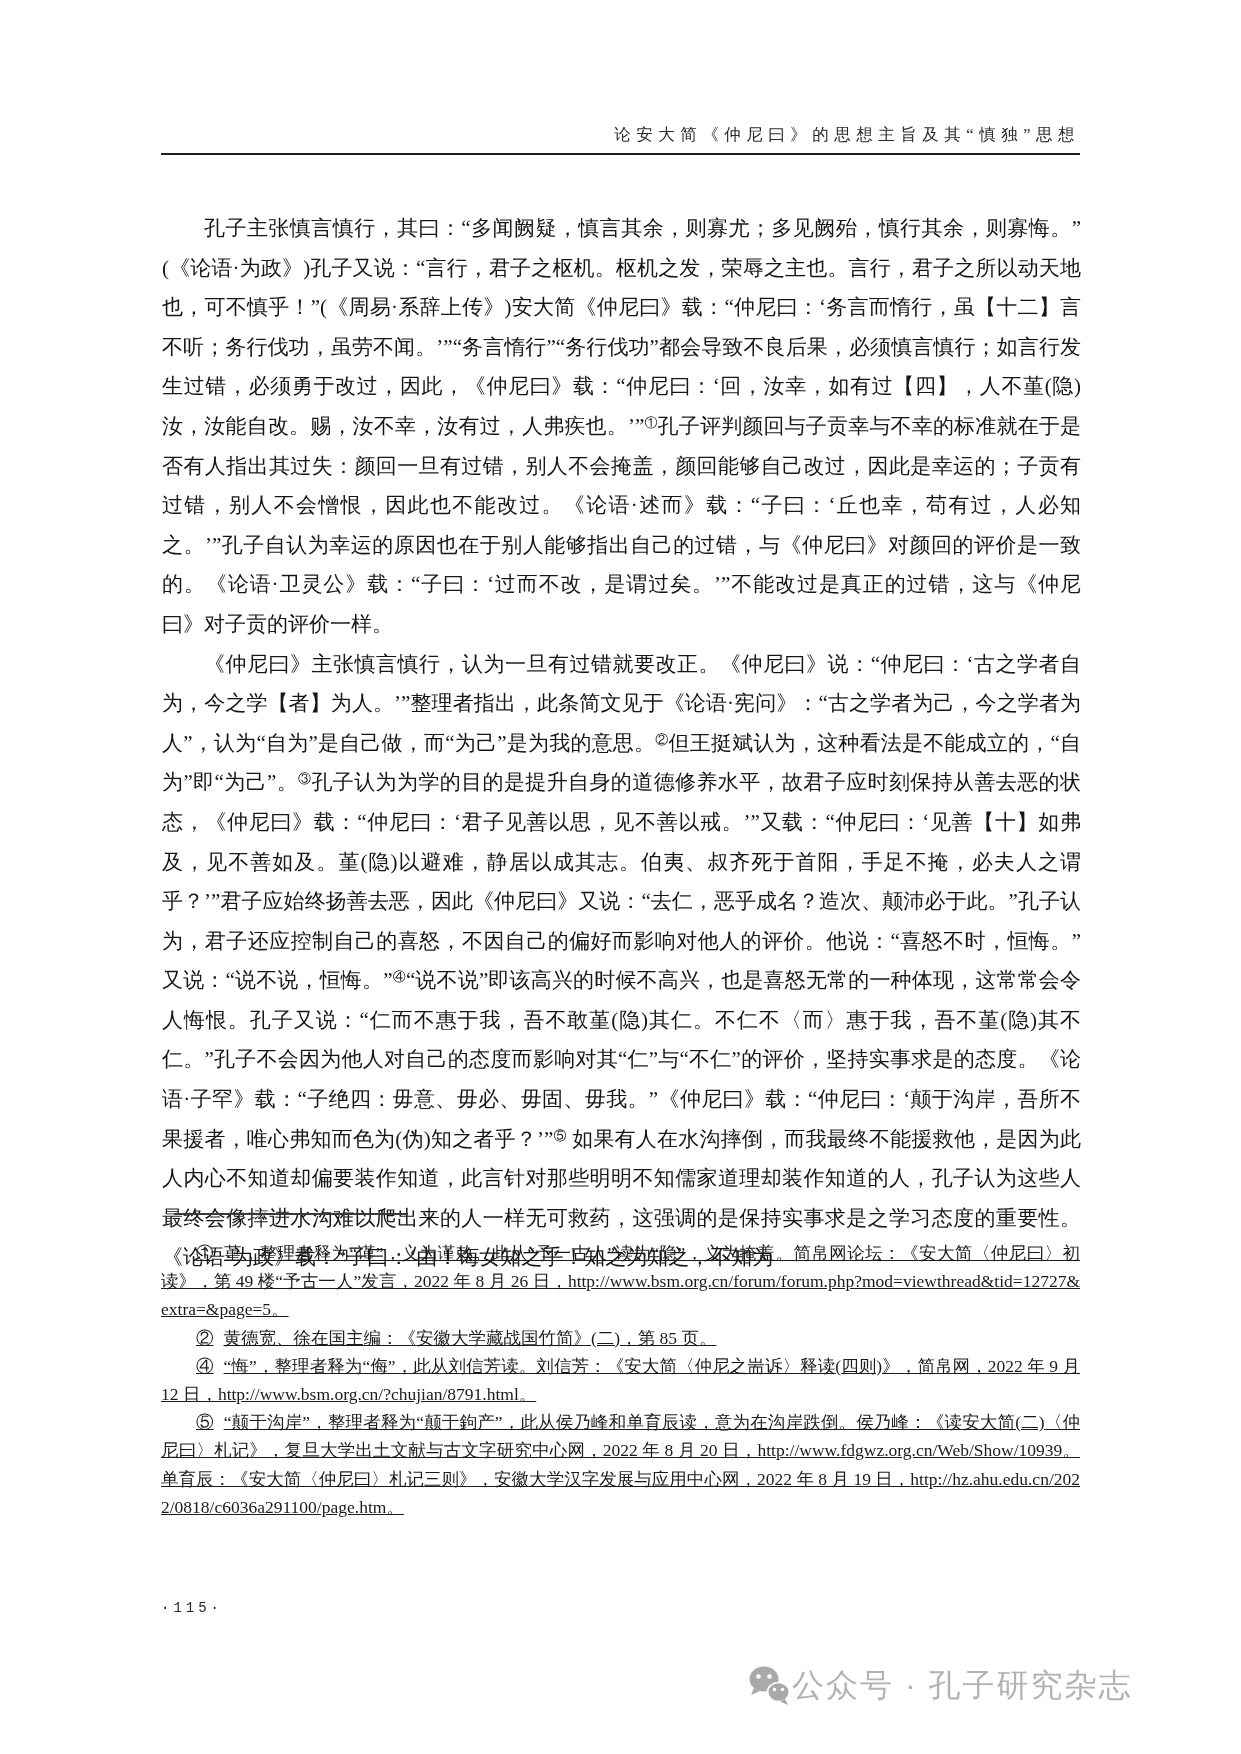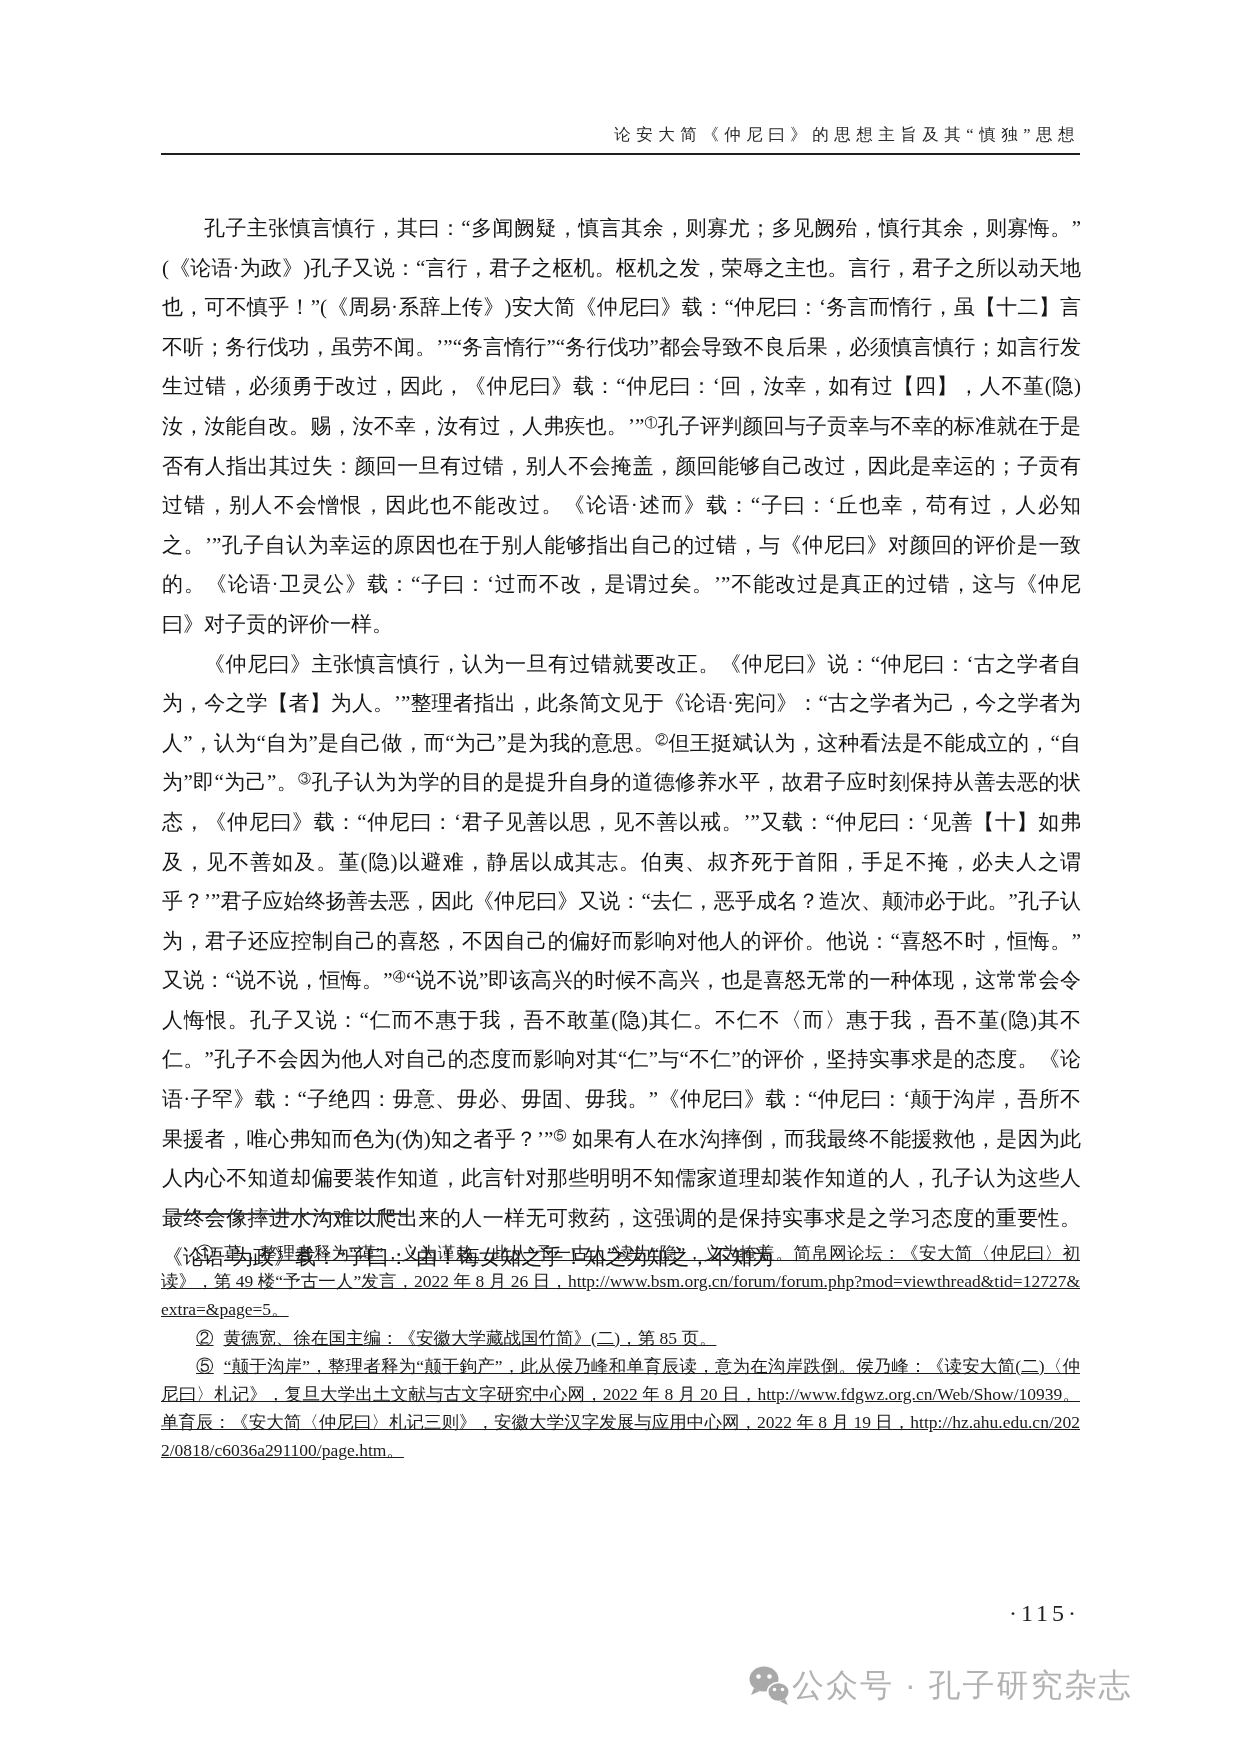--- a/index.html
+++ b/index.html
@@ -45,23 +45,23 @@
     font-size:17.5px; line-height:28.2px;
     text-align:justify; text-justify:inter-ideograph;
     text-indent:2em;
     color:#1b1b1b;
     word-break:break-all;
   }
   .footnotes .fn-marker { margin-right:10px; }
 
   .page-number {
     position:absolute; top:1600px; left:161px; width:919px;
-    text-align:right;
-    font-family:Liberation Serif, serif;
-    font-size:24px; letter-spacing:4px; color:#222;
+    text-align:left;
+    font-family:Liberation Mono, monospace;
+    font-size:14px; letter-spacing:4px; color:#222;
   }
 
   .watermark {
     position:absolute; top:1664px; left:748px;
     display:flex; align-items:center; 
     color:#b2b2b2;
     font-family:"Liberation Sans","DejaVu Sans",sans-serif;
     font-size:32px; letter-spacing:2px;
     white-space:nowrap;
   }
@@ -84,20 +84,23 @@
   <div class="footnote-divider"></div>
 
   <div class="footnotes">
     <p>
       <span class="fn-marker">①</span><span>堇，整理者释为“谨”，义为谨敕。此从“予一古人”读为“隐”，义为掩盖。简帛网论坛：《安大简〈仲尼曰〉初读》，第 49 楼“予古一人”发言，2022 年 8 月 26 日，http://www.bsm.org.cn/forum/forum.php?mod=viewthread&amp;tid=12727&amp;extra=&amp;page=5。</span>
     </p>
     <p>
       <span class="fn-marker">②</span><span>黄德宽、徐在国主编：《安徽大学藏战国竹简》(二)，第 85 页。</span>
     </p>
     <p>
+      <span class="fn-marker">④</span><span>“悔”，整理者释为“侮”，此从刘信芳读。刘信芳：《安大简〈仲尼之耑诉〉释读(四则)》，简帛网，2022 年 9 月 12 日，http://www.bsm.org.cn/?chujian/8791.html。</span>
+    </p>
+    <p>
       <span class="fn-marker">⑤</span><span>“颠于沟岸”，整理者释为“颠于鉤产”，此从侯乃峰和单育辰读，意为在沟岸跌倒。侯乃峰：《读安大简(二)〈仲尼曰〉札记》，复旦大学出土文献与古文字研究中心网，2022 年 8 月 20 日，http://www.fdgwz.org.cn/Web/Show/10939。单育辰：《安大简〈仲尼曰〉札记三则》，安徽大学汉字发展与应用中心网，2022 年 8 月 19 日，http://hz.ahu.edu.cn/2022/0818/c6036a291100/page.htm。</span>
     </p>
   </div>
 
   <div class="page-number">·115·</div>
 
   <div class="watermark">
     <span>
       <svg width="44" height="42" viewBox="0 0 44 42">
         <g fill="#a9a9a9">

